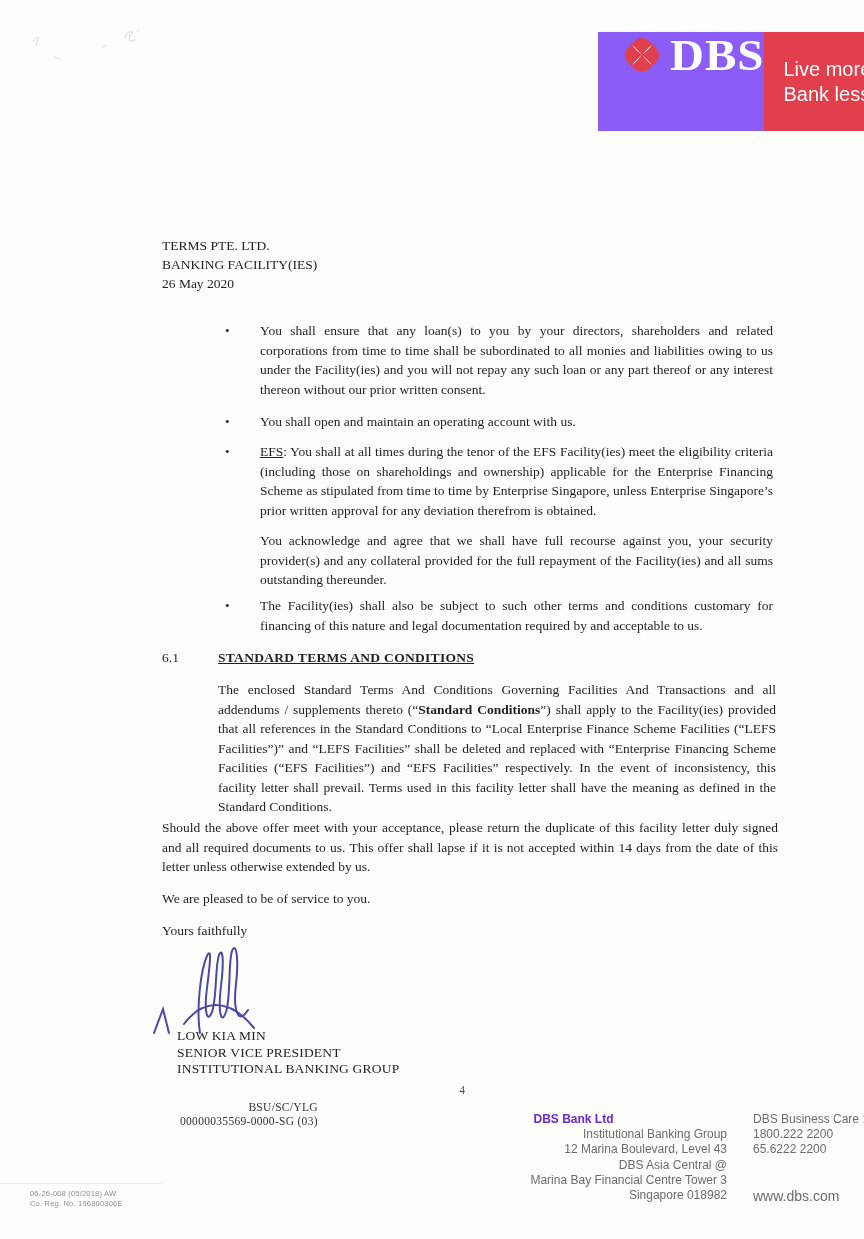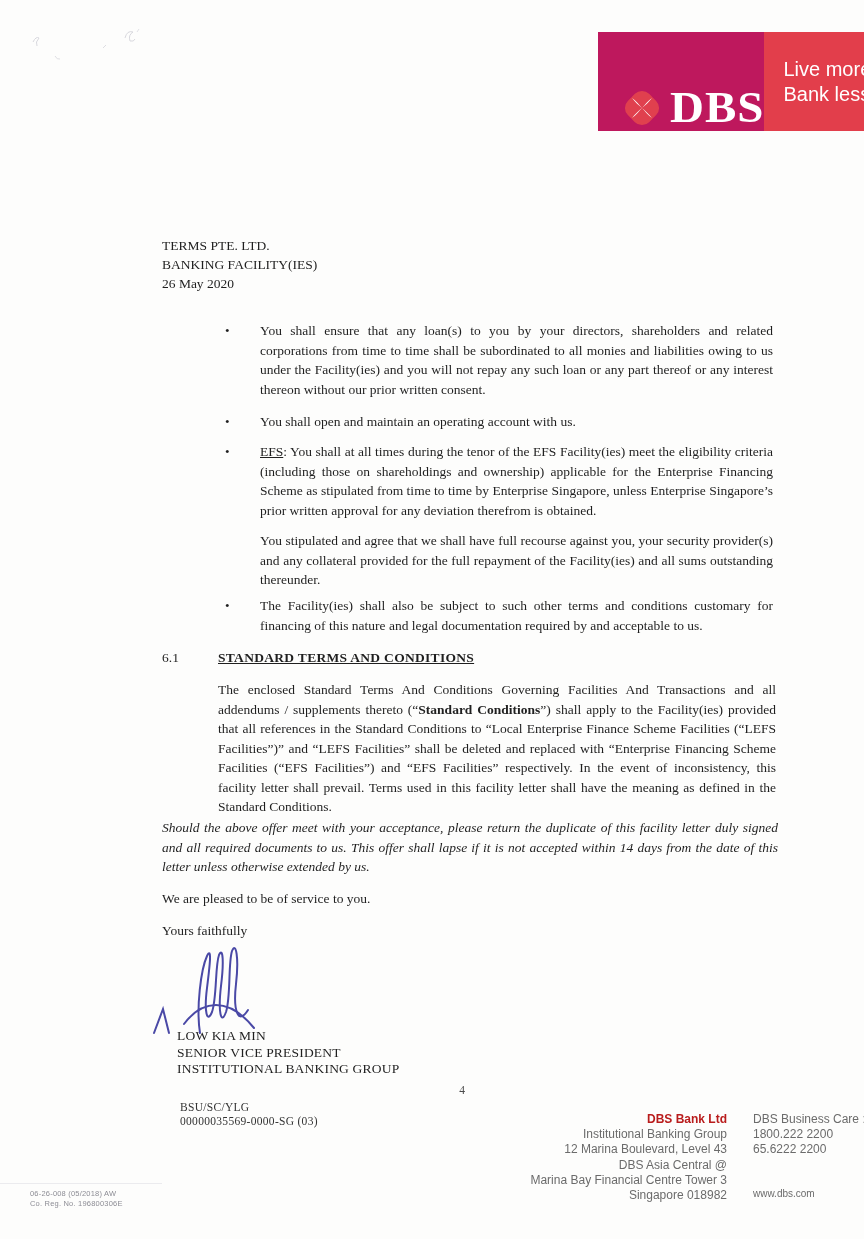--- a/index.html
+++ b/index.html
@@ -6,21 +6,21 @@
   body{
     width:864px;height:1239px;position:relative;overflow:hidden;
     background:#fdfdfc;
     font-family:"Liberation Serif", serif;
     color:#1f1f1f;
   }
   .abs{position:absolute;}
 
   
   .logo-block{left:598px;top:32px;width:266px;height:99px;display:flex;}
-  .logo-black{width:170px;height:100%;background:#be185d;display:flex;align-items:flex-end;}
+  .logo-black{width:170px;height:100%;background:#8b5cf6;display:flex;align-items:flex-start;}
   .logo-mark{margin-left:21px;flex:0 0 auto;}
   .logo-word{
     color:#ffffff;font-family:"Liberation Serif",serif;font-weight:bold;
     font-size:47px;letter-spacing:1px;margin-left:5px;line-height:1;
     transform:scaleY(0.96);
   }
   .logo-red{flex:1;background:#e23e4b;color:#ffffff;display:flex;flex-direction:column;
     justify-content:center;padding-left:19px;
     font-family:"Liberation Sans",sans-serif;font-size:20px;line-height:25px;white-space:nowrap;}
 
@@ -38,37 +38,37 @@
   .b0{top:321px;}
   .b1{top:412px;}
   .b2{top:442px;}
   .subpara{left:260px;top:531px;width:513px;text-align:justify;}
   .b3{top:596px;}
 
   .sec-num{left:162px;top:648px;}
   .sec-head{left:218px;top:648px;font-weight:bold;text-decoration:underline;letter-spacing:.3px;}
   .sec-body{left:218px;top:680px;width:558px;text-align:justify;}
 
-  .close-1{left:162px;top:818px;width:616px;text-align:justify;font-style:italic;}
+  .close-1{left:162px;top:818px;width:616px;text-align:justify;}
   .close-2{left:162px;top:889px;}
   .close-3{left:162px;top:921px;}
 
   .sig-svg{left:140px;top:936px;}
   .sig-block{left:162px;top:1028px;}
   .sig-block div{line-height:16.5px;letter-spacing:.2px;margin-left:15px;}
 
   .page-num{left:450px;top:1081px;width:24px;text-align:center;font-size:11.5px;color:#4a4a4a;}
-  .ref-block{left:180px;top:1100px;font-size:11.5px;line-height:14px;letter-spacing:.3px;color:#333;}
+  .ref-block{left:180px;top:1100px;font-size:11.5px;line-height:14px;letter-spacing:.3px;color:#333;text-align:right;}
 
   
   .sans{font-family:"Liberation Sans",sans-serif;}
   .f-address{left:420px;top:1112px;width:307px;text-align:right;font-size:12px;line-height:15.2px;color:#6b6b6b;}
-  .f-address .bank{color:#b91c1c;font-weight:bold;}
+  .f-address .bank{color:#6d28d9;font-weight:bold;text-align:center;}
   .f-contact{left:753px;top:1112px;font-size:12px;line-height:15.2px;color:#6b6b6b;white-space:nowrap;}
-  .f-web{left:753px;top:1188px;font-size:10px;color:#6b6b6b;}
+  .f-web{left:753px;top:1188px;font-size:14px;color:#6b6b6b;}
   .fine-print{left:30px;top:1189px;font-size:7.5px;line-height:9.5px;color:#8d8d95;letter-spacing:.2px;}
   .scan-line{left:0;top:1183px;width:162px;height:1px;background:#ebebee;}
   .u{text-decoration:underline;}
 </style>
 </head>
 <body>
 
 <div class="abs pencil">
   <svg width="120" height="46" viewBox="0 0 120 46">
     <path d="M8 16 q3 -6 6 -4 q-4 4 -2 8" fill="none" stroke="#b9b9c4" stroke-width="1"></path>
@@ -108,21 +108,21 @@
 <div class="abs serif bullet-item b1">
   <span class="marker">•</span>
   <span class="btxt">You shall open and maintain an operating account with us.</span>
 </div>
 
 <div class="abs serif bullet-item b2">
   <span class="marker">•</span>
   <span class="btxt"><span class="u">EFS</span><span>: You shall at all times during the tenor of the EFS Facility(ies) meet the eligibility criteria (including those on shareholdings and ownership) applicable for the Enterprise Financing Scheme as stipulated from time to time by Enterprise Singapore, unless Enterprise Singapore’s prior written approval for any deviation therefrom is obtained.</span></span>
 </div>
 
-<div class="abs serif subpara">You stipulated and agree that we shall have full recourse against you, your security provider(s) and any collateral provided for the full repayment of the Facility(ies) and all sums outstanding thereunder.</div>
+<div class="abs serif subpara">You acknowledge and agree that we shall have full recourse against you, your security provider(s) and any collateral provided for the full repayment of the Facility(ies) and all sums outstanding thereunder.</div>
 
 <div class="abs serif bullet-item b3">
   <span class="marker">•</span>
   <span class="btxt">The Facility(ies) shall also be subject to such other terms and conditions customary for financing of this nature and legal documentation required by and acceptable to us.</span>
 </div>
 
 <div class="abs serif sec-num">6.1</div>
 <div class="abs serif sec-head">STANDARD TERMS AND CONDITIONS</div>
 <div class="abs serif sec-body"><span>The enclosed Standard Terms And Conditions Governing Facilities And Transactions and all addendums / supplements thereto (“</span><b>Standard Conditions</b><span>”) shall apply to the Facility(ies) provided that all references in the Standard Conditions to “Local Enterprise Finance Scheme Facilities (“LEFS Facilities”)” and “LEFS Facilities” shall be deleted and replaced with “Enterprise Financing Scheme Facilities (“EFS Facilities”) and “EFS Facilities” respectively. In the event of inconsistency, this facility letter shall prevail. Terms used in this facility letter shall have the meaning as defined in the Standard Conditions.</span></div>
 

